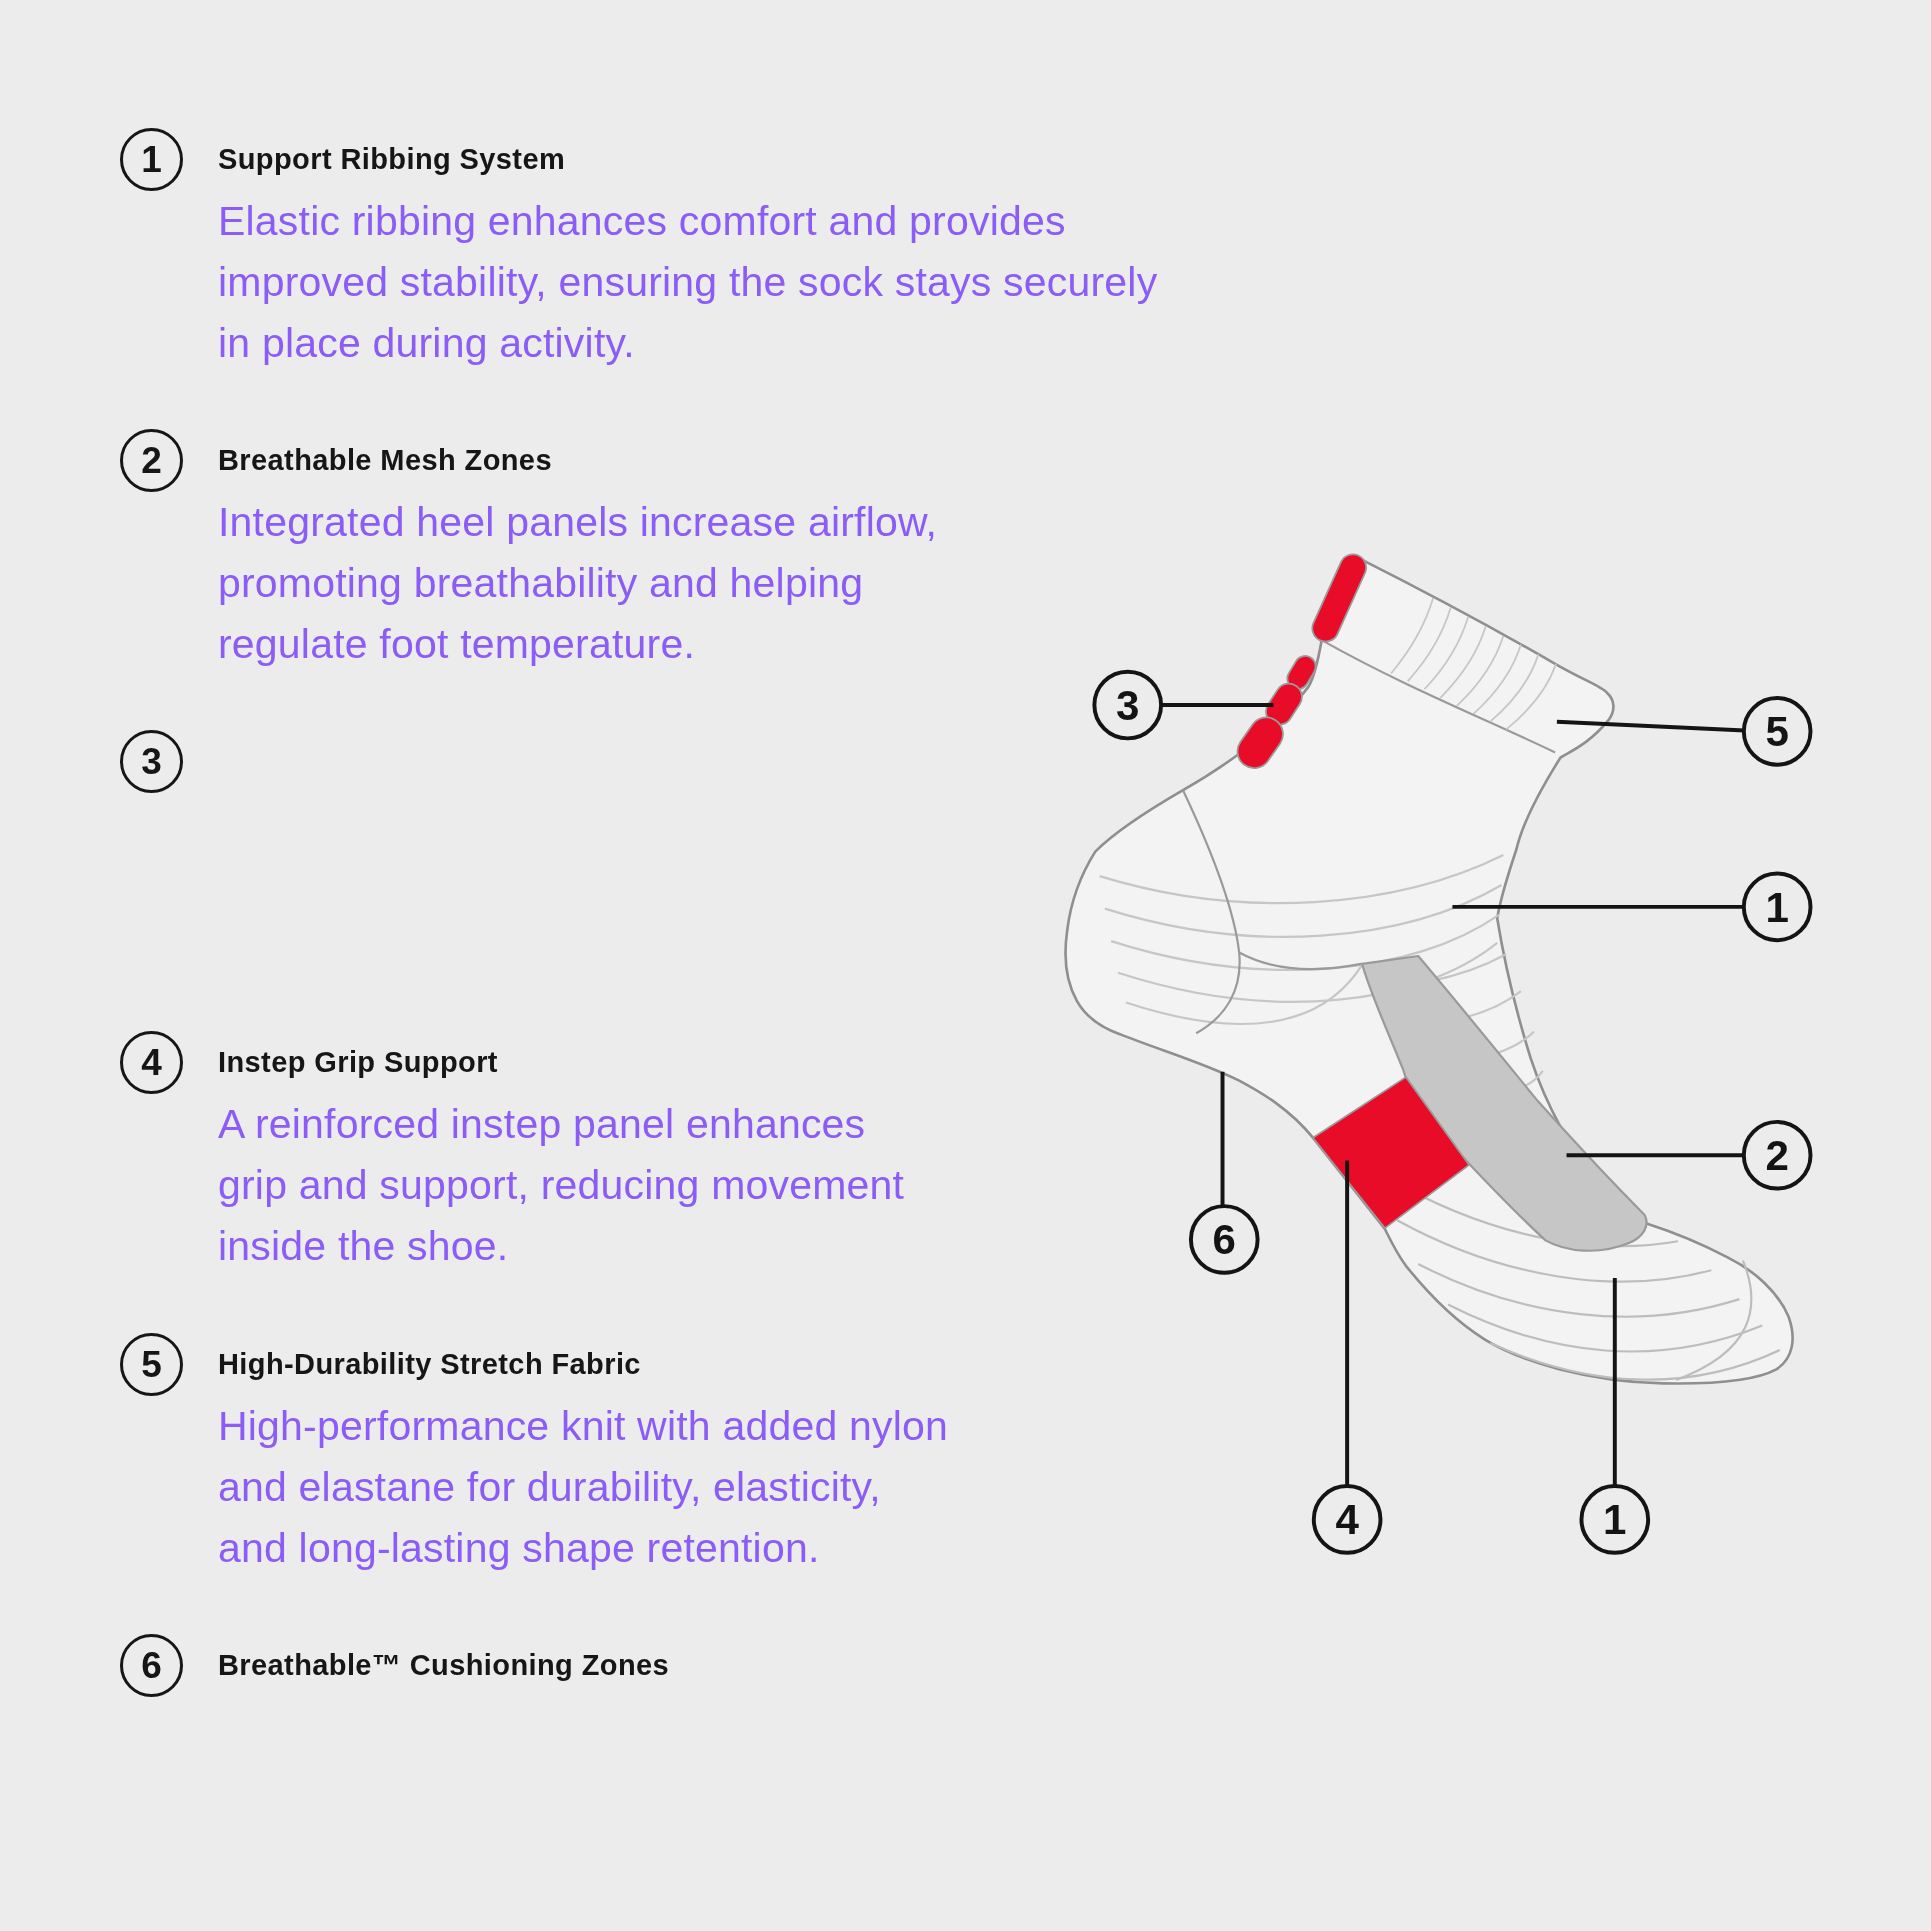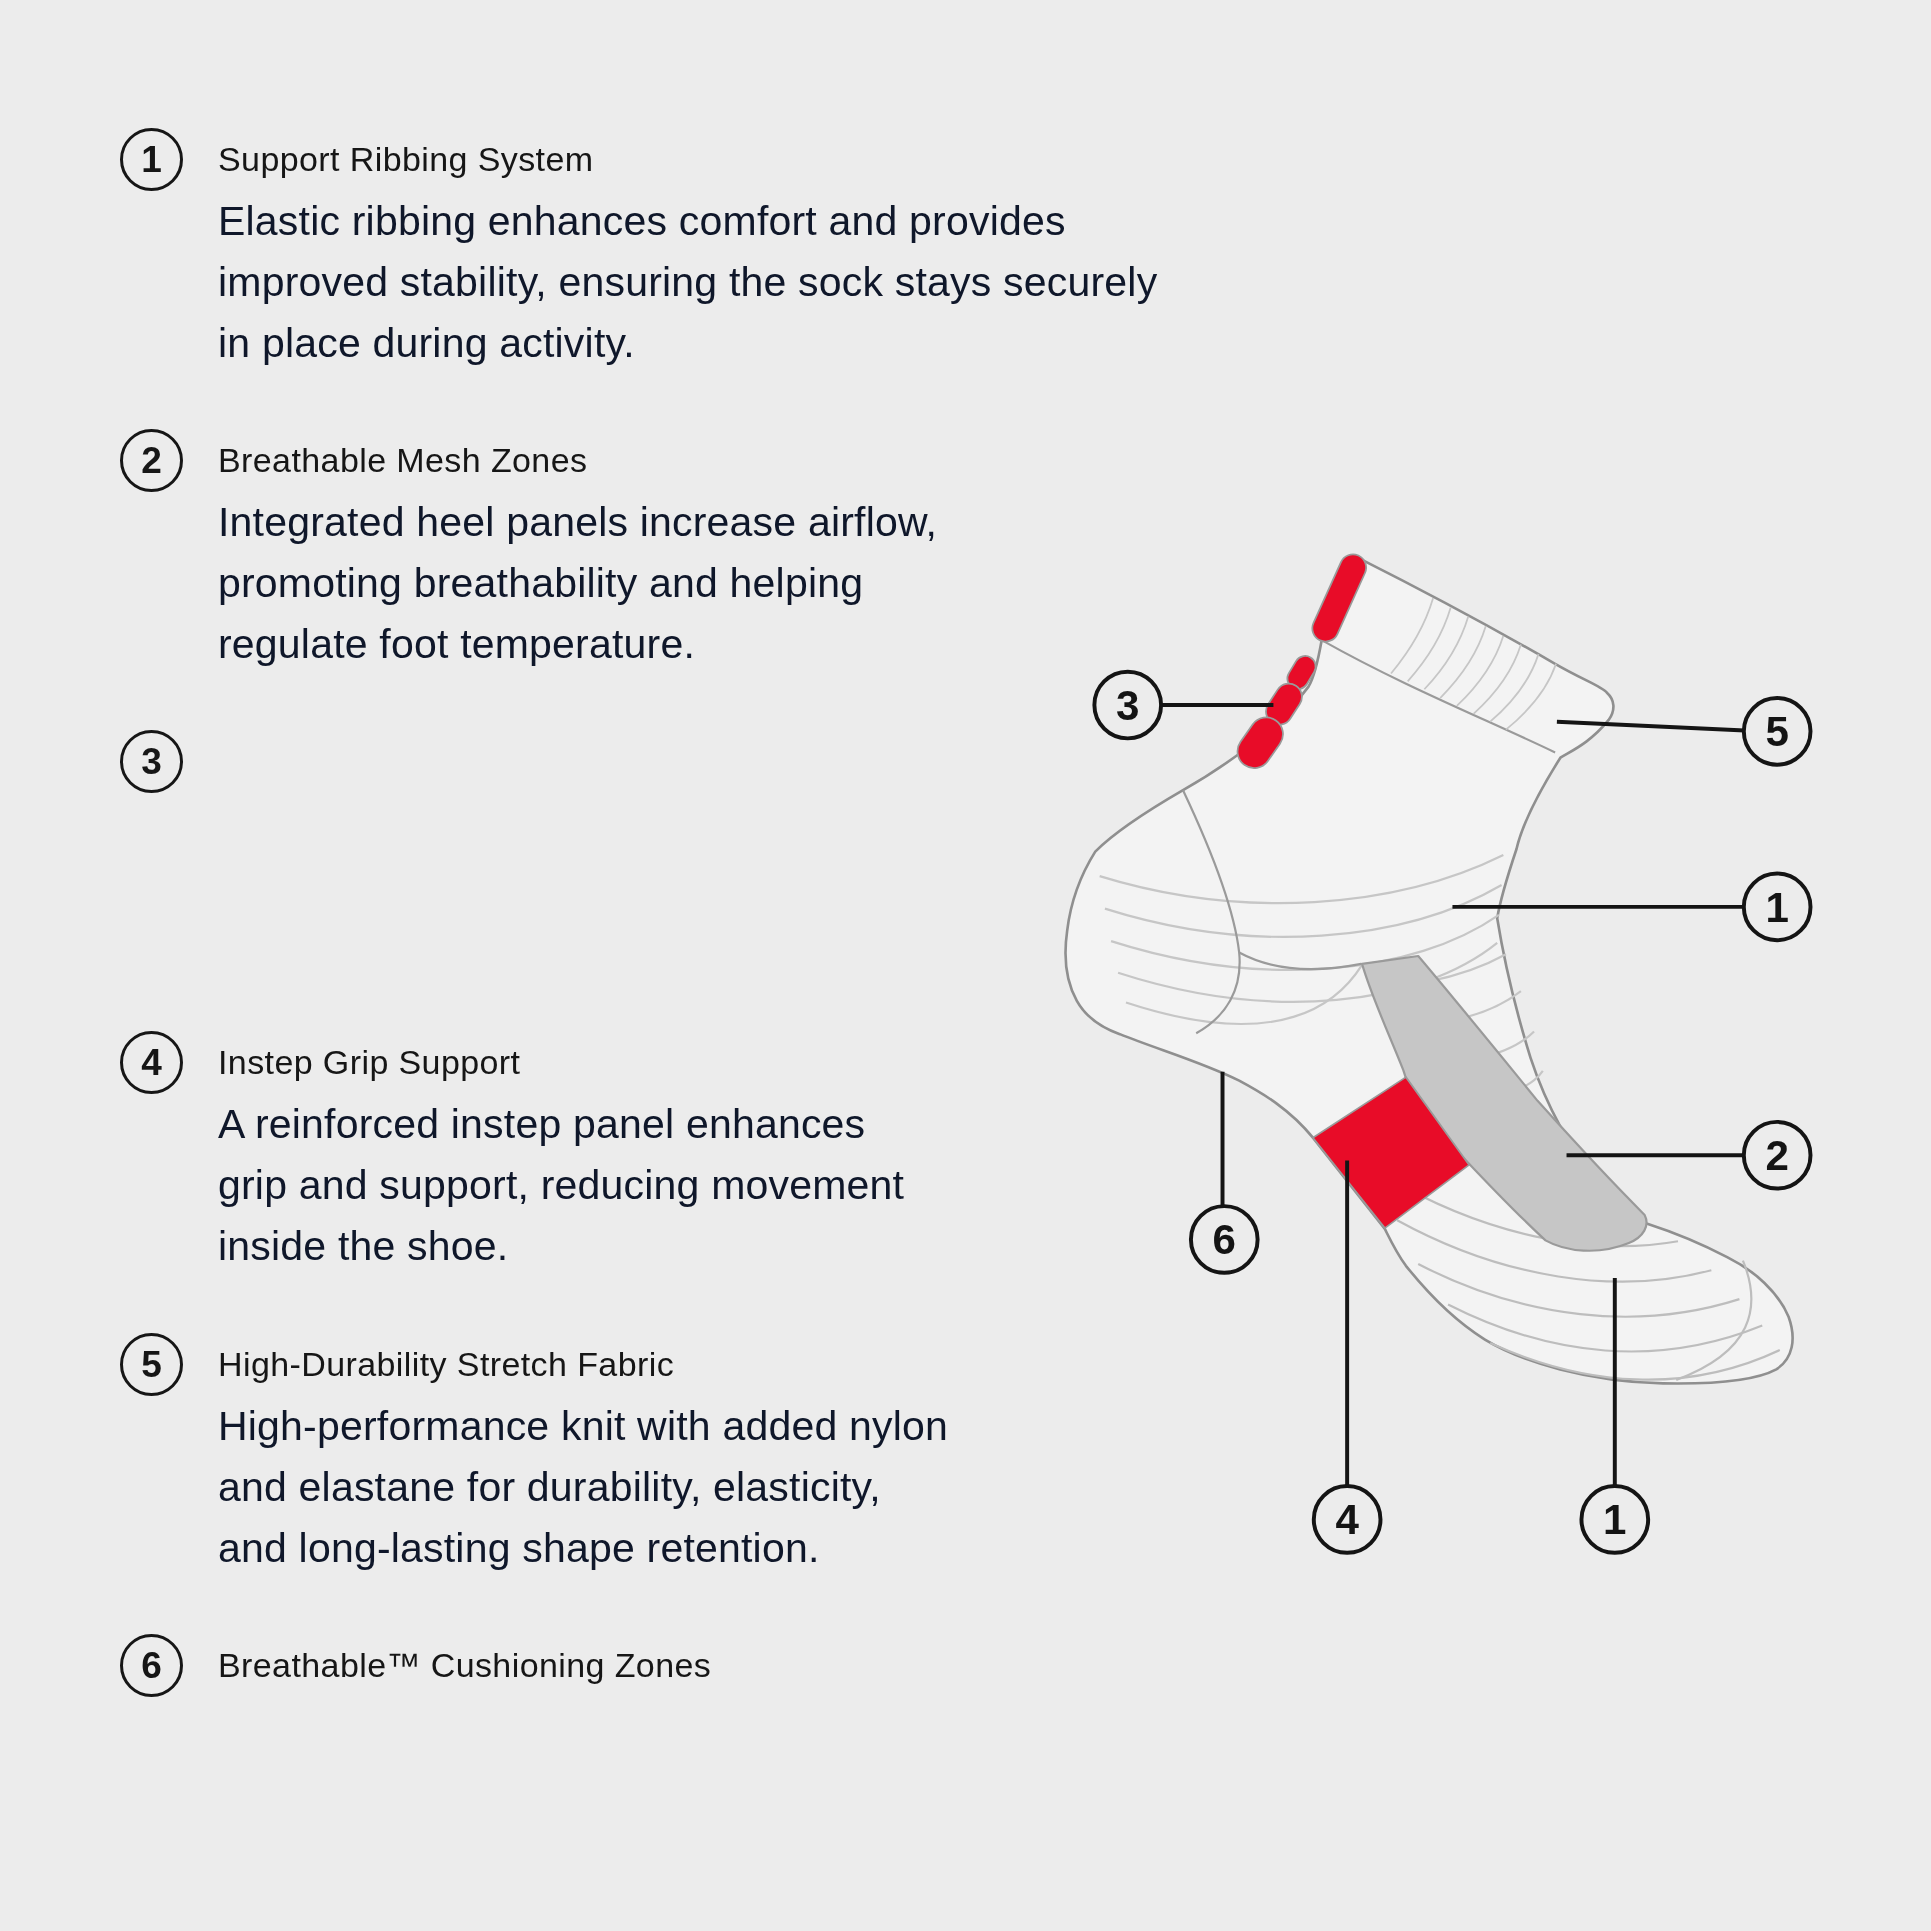--- a/index.html
+++ b/index.html
@@ -35,32 +35,32 @@
     font-weight: 700;
     flex: 0 0 auto;
     margin-top: 0px;
     background: transparent;
   }
   .ftext {
     display: flex;
     flex-direction: column;
   }
   .ftitle {
-    font-size: 34px;
-    font-weight: 400;
+    font-size: 29px;
+    font-weight: 700;
     line-height: 63px;
     letter-spacing: 0.4px;
     white-space: nowrap;
   }
   .fbody {
     font-size: 41px;
     font-weight: 400;
     line-height: 61px;
     letter-spacing: 0.2px;
-    color: #0f172a;
+    color: #8b5cf6;
     white-space: pre-line;
   }
   .diagram {
     position: absolute;
     left: 1009px;
     top: 483px;
     width: 922px;
     height: 1097px;
   }
   svg text.callout-num {

